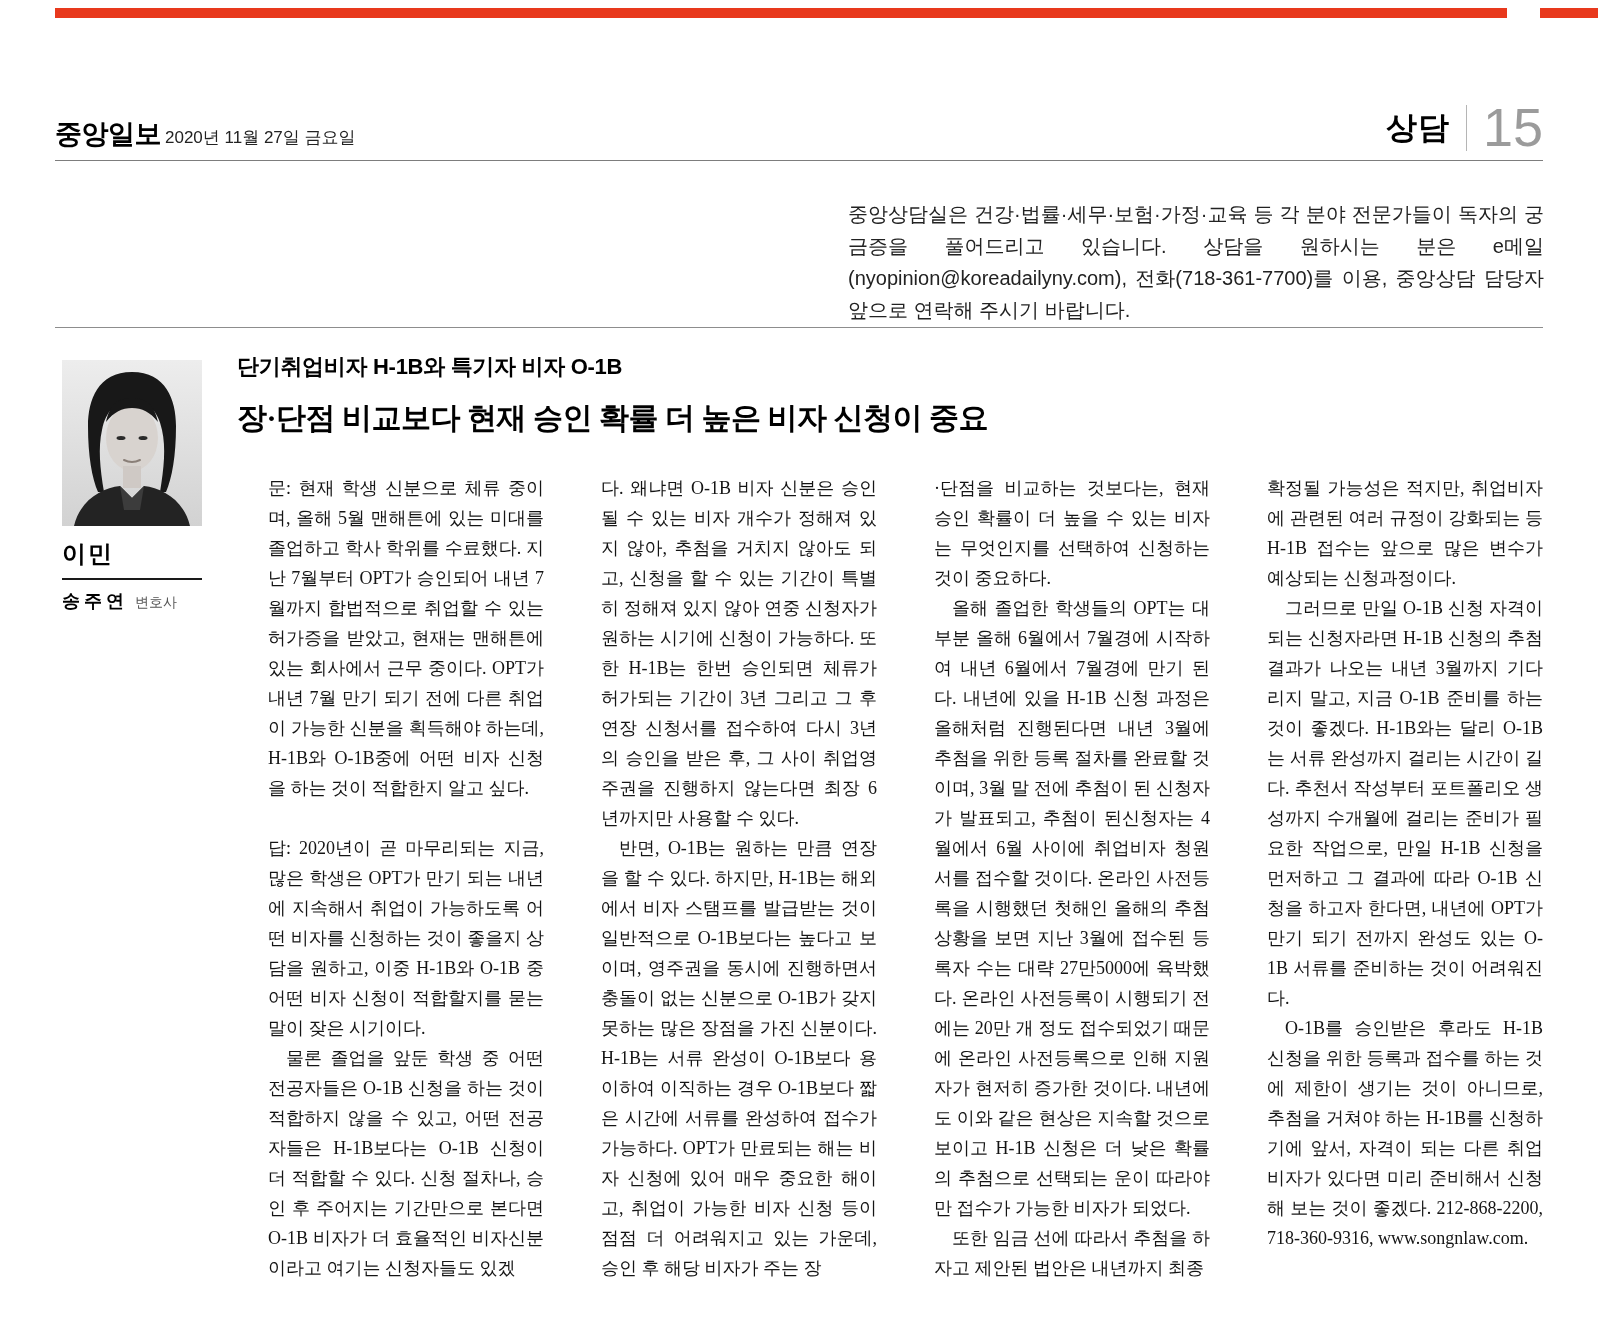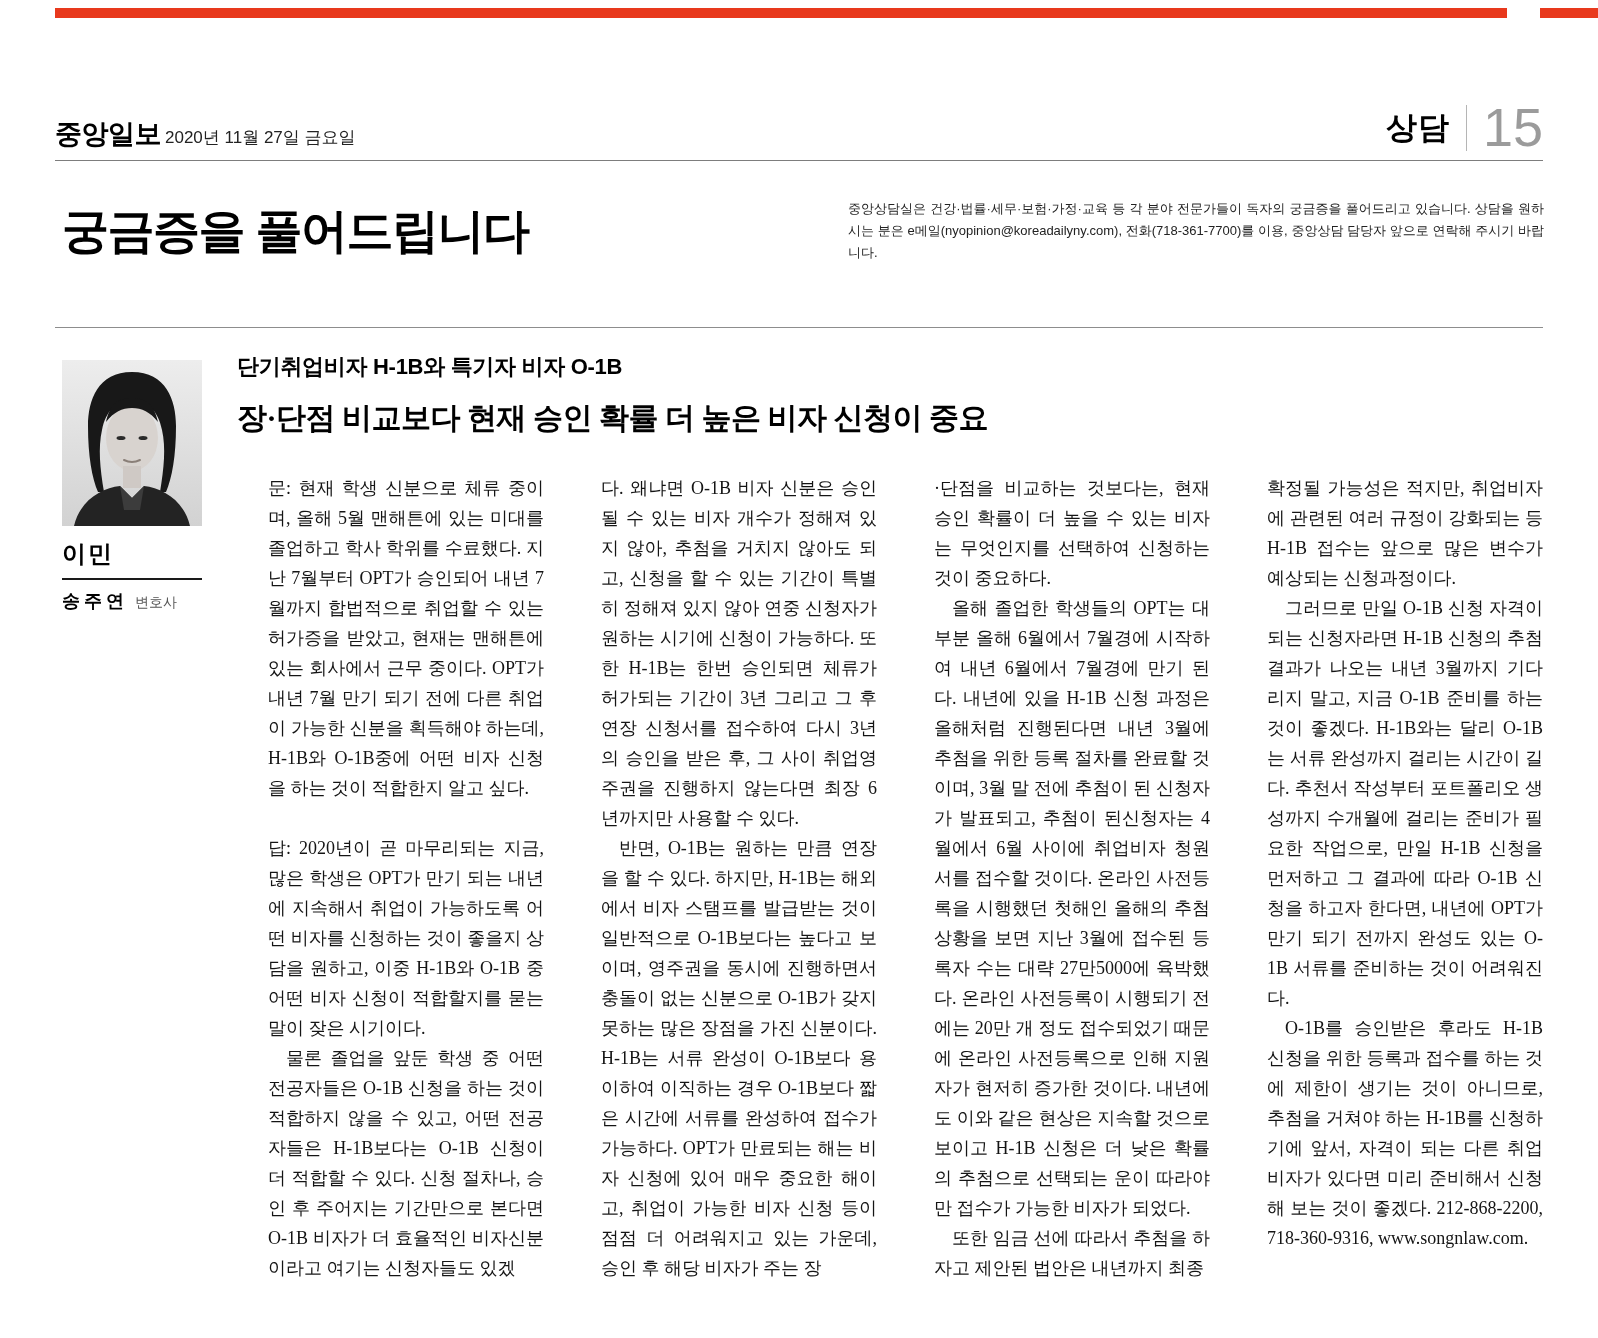--- a/index.html
+++ b/index.html
@@ -40,21 +40,21 @@
 
   .rule-top{position:absolute;left:55px;top:160px;width:1488px;border-top:1px solid #7d7d7d;}
 
   
   .section-title{
     position:absolute;left:62px;top:200px;
     font-size:47px;font-weight:900;letter-spacing:-1.5px;color:#000;
   }
   .section-notice{
     position:absolute;left:848px;top:198px;width:696px;
-    font-size:13px;line-height:22px;text-align:justify;color:#222;
+    font-size:20px;line-height:32px;text-align:justify;color:#222;
   }
 
   .rule-mid{position:absolute;left:55px;top:327px;width:1488px;border-top:1px solid #8d8d8d;}
 
   
   .author{position:absolute;left:62px;top:360px;width:148px;}
   .photo{width:140px;height:166px;display:block;}
   .author-name{margin-top:12px;font-size:24px;font-weight:800;letter-spacing:2px;color:#000;}
   .author-rule{border:none;border-top:2px solid #1a1a1a;margin:8px 0 9px 0;width:140px;}
   .byline{display:flex;align-items:baseline;gap:7px;}
@@ -94,21 +94,20 @@
     </div>
     <div class="section-row">
       <span class="section-name">상담</span>
       <span class="masthead-divider"></span>
       <span class="page-num">15</span>
     </div>
   </div>
 
   <div class="rule-top"></div>
 
-  <div class="section-title">궁금증을 풀어드립니다</div>
   <div class="section-notice">중앙상담실은 건강·법률·세무·보험·가정·교육 등 각 분야 전문가들이 독자의 궁금증을 풀어드리고 있습니다. 상담을 원하시는 분은 e메일(nyopinion@koreadailyny.com), 전화(718-361-7700)를 이용, 중앙상담 담당자 앞으로 연락해 주시기 바랍니다.</div>
 
   <div class="rule-mid"></div>
 
   <div class="author">
     <svg class="photo" viewBox="0 0 140 166" xmlns="http://www.w3.org/2000/svg" role="img" aria-label="portrait">
       <defs>
         <linearGradient id="bgGrad" x1="0" y1="0" x2="0" y2="1">
           <stop offset="0" stop-color="#ededed"></stop>
           <stop offset="1" stop-color="#d2d2d2"></stop>

